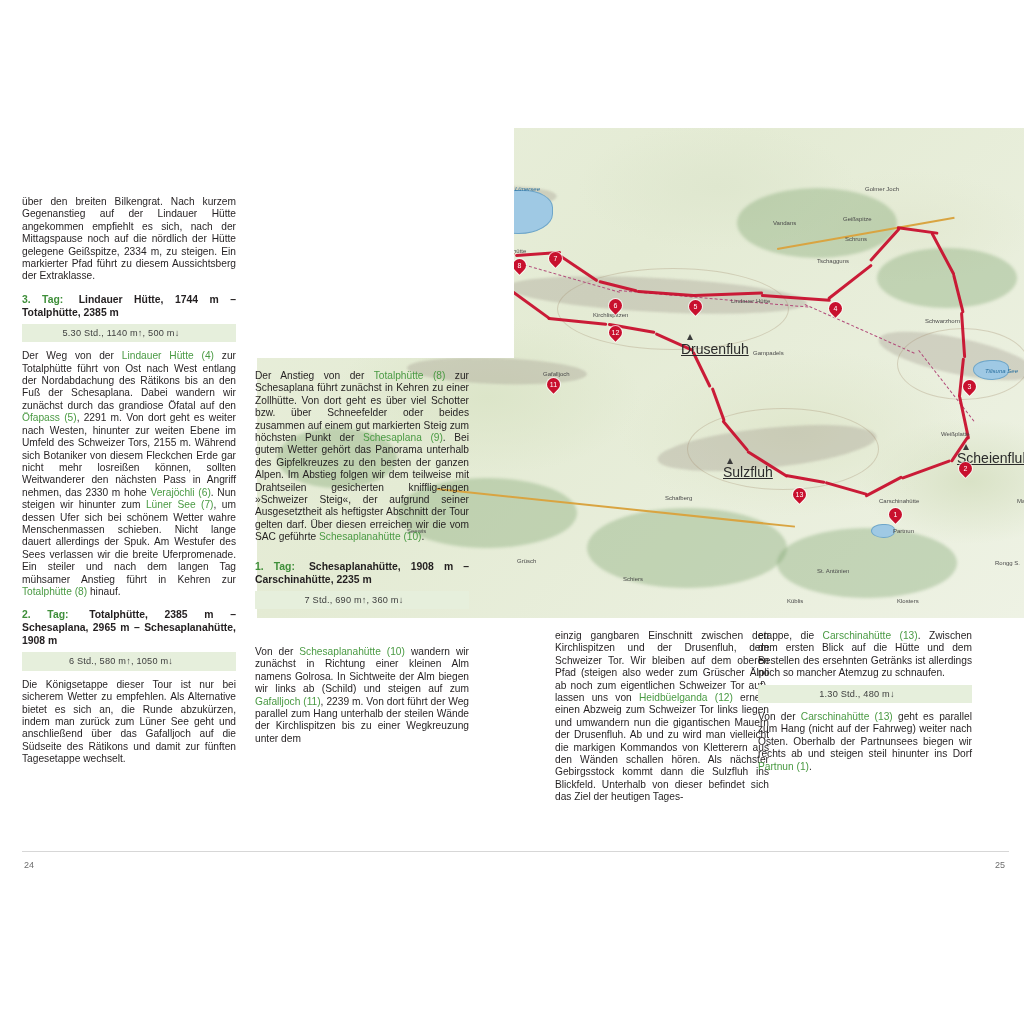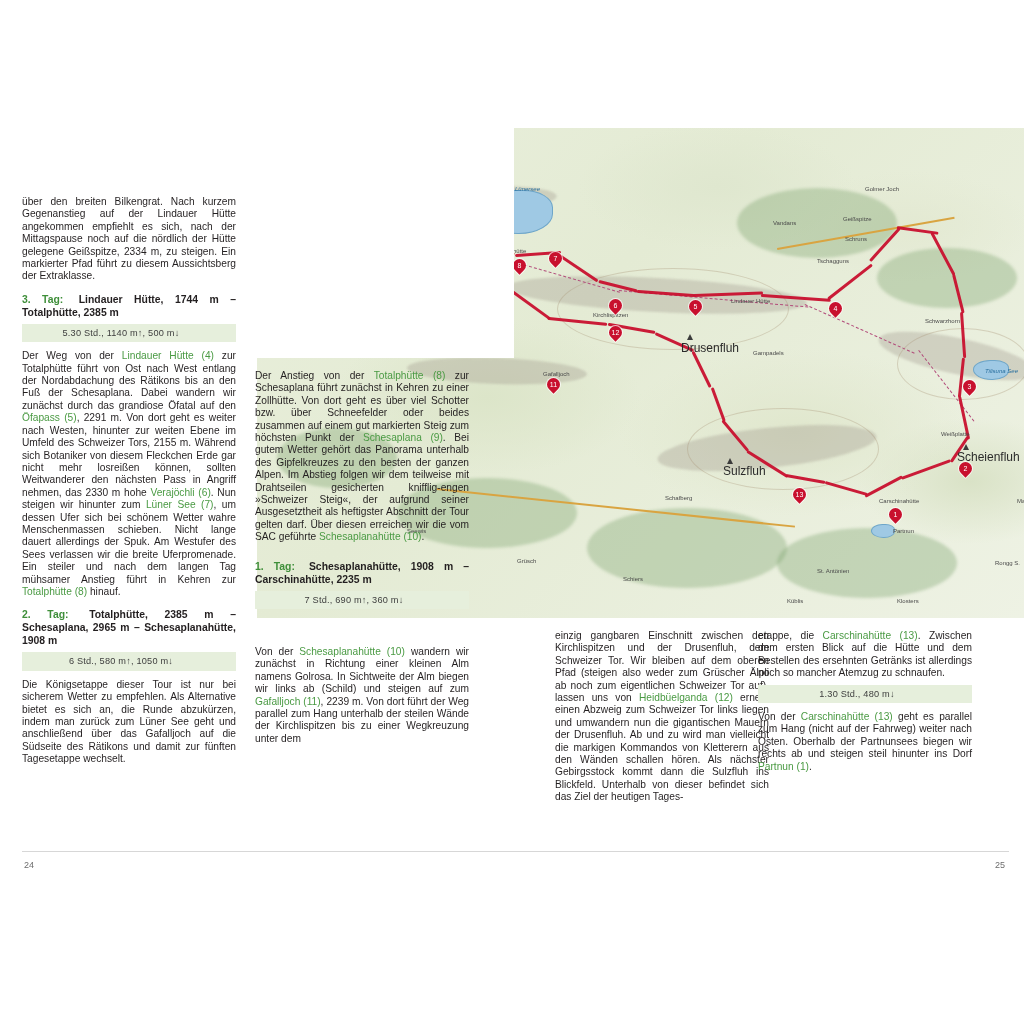--- a/index.html
+++ b/index.html
@@ -99,21 +99,21 @@
     border-bottom:6px solid #3b3b3b;
   }
   .map .maplabel{
     position:absolute;
     font-size:6px;
     color:#4a4a4a;
     white-space:nowrap;
     font-family:"Liberation Sans",sans-serif;
   }
   .map .maplabel.big{font-size:11px;color:#1b1b1b;font-weight:bold;}
-  .map .maplabel.mid{font-size:12px;color:#2b2b2b;}
+  .map .maplabel.mid{font-size:14px;color:#2b2b2b;text-decoration:underline;}
   .map .maplabel.blue{color:#2a6f9e;font-style:italic;}
   .map .mapmask{
     position:absolute;
     left:0;top:0;width:257px;height:230px;
     background:#ffffff;
   }
   
   .col{position:absolute;font-size:10.2px;line-height:12.4px;text-align:justify;}
   .col p{margin:0 0 0 0;}
   .c1{left:22px;top:196px;width:214px;}

